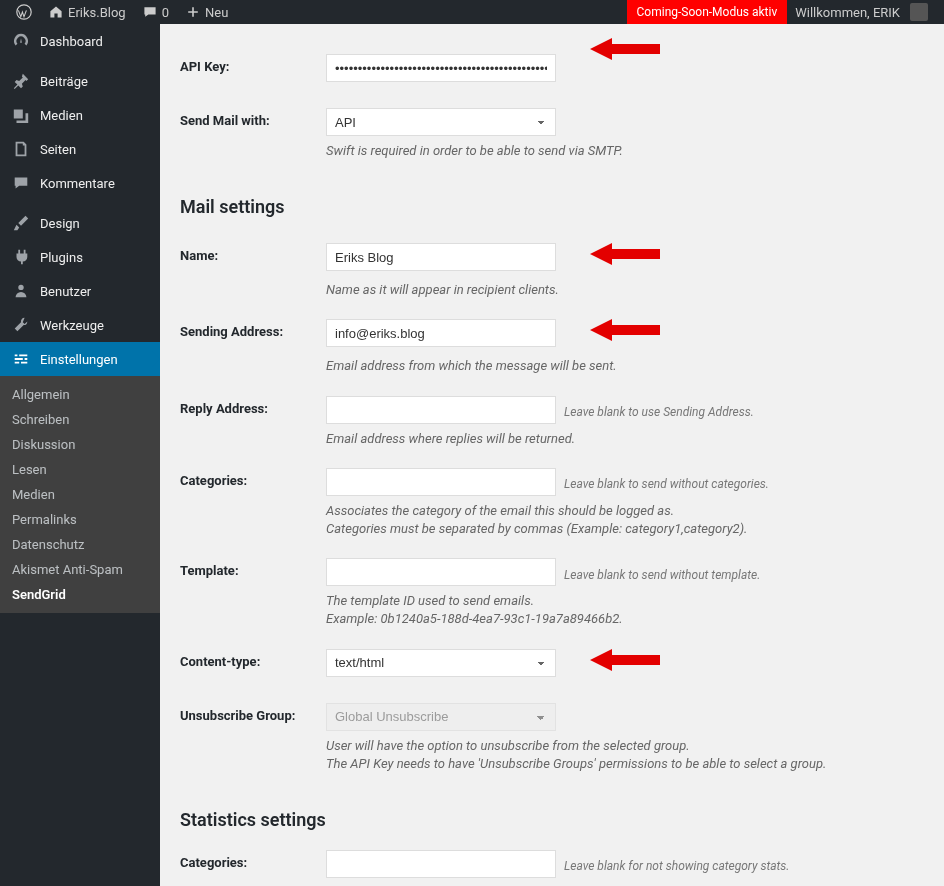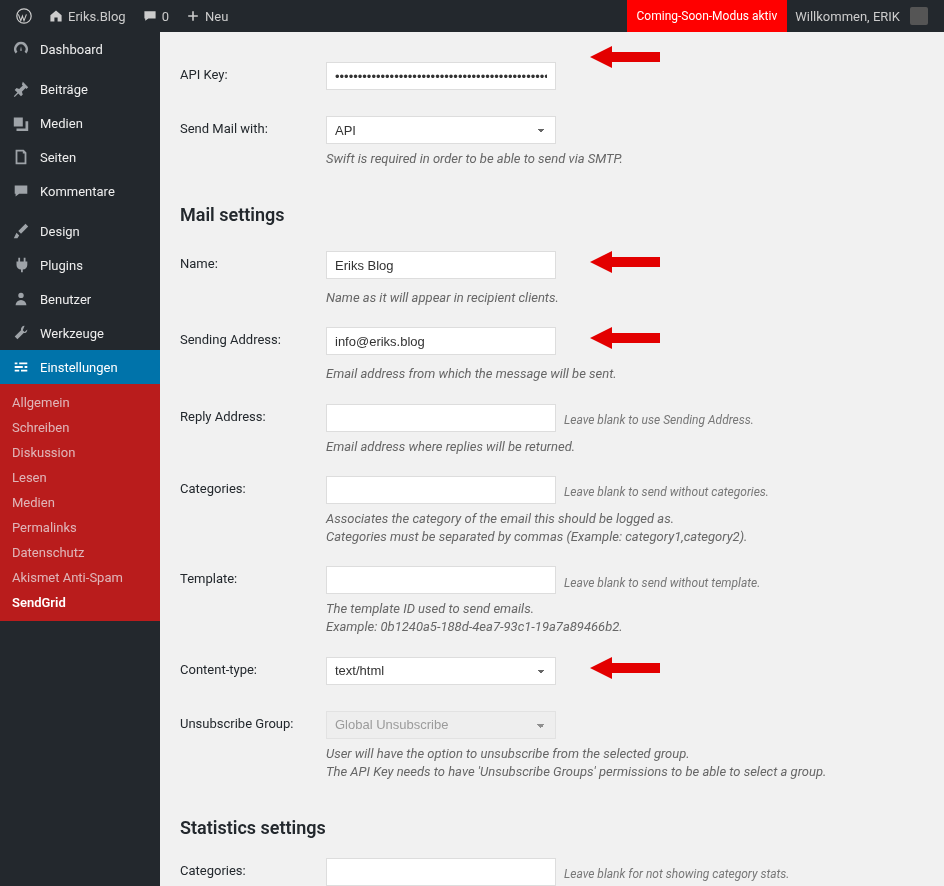--- a/index.html
+++ b/index.html
@@ -1,35 +1,35 @@
 <!DOCTYPE html>
 <html><head>
 <meta charset="utf-8">
 <style>
 * { box-sizing: border-box; margin: 0; padding: 0; }
 body { font-family: -apple-system, BlinkMacSystemFont, "Segoe UI", Roboto, sans-serif; font-size: 13px; color: #444; background: #f1f1f1; }
-.topbar { height: 32px; background: #23282d; color: #eee; display: flex; align-items: center; padding: 0 8px; font-size: 13px; }
+.topbar { height: 24px; background: #23282d; color: #eee; display: flex; align-items: center; padding: 0 8px; font-size: 13px; }
 .topbar .tb-item { display: flex; align-items: center; gap: 4px; padding: 0 8px; color: #ccc; cursor: pointer; }
 .topbar .tb-icon { fill: #ccc; width: 16px; height: 16px; }
 .topbar .tb-spacer { flex: 1; }
 .topbar .coming-soon { background: #ff0000; color: #fff; padding: 0 10px; height: 32px; display: flex; align-items: center; font-size: 12px; }
 .topbar .avatar { width: 18px; height: 18px; background: #555; border-radius: 2px; margin-left: 6px; }
 .page { display: flex; }
 .sidebar { width: 160px; background: #23282d; color: #eee; font-size: 13px; min-height: 854px; }
 .sidebar .menu-item { display: flex; align-items: center; gap: 10px; padding: 8px 12px; color: #eee; cursor: pointer; }
 .sidebar .menu-item.active { background: #0073aa; color: #fff; position: relative; padding-left: 12px; }
 .sidebar .menu-item.active::after { content: ""; position: absolute; right: -8px; top: 50%; transform: translateY(-50%); border: 8px solid transparent; border-left-color: #0073aa; }
 .sidebar .menu-icon { width: 18px; height: 18px; fill: rgba(240,245,250,0.6); flex-shrink: 0; }
 .sidebar .menu-item.active .menu-icon { fill: #fff; }
-.sidebar .submenu { background: #b91c1c; padding: 6px 0; }
+.sidebar .submenu { background: #404040; padding: 6px 0; }
 .sidebar .submenu .sub-item { padding: 5px 12px; color: rgba(240,245,250,0.7); cursor: pointer; font-size: 13px; }
 .sidebar .submenu .sub-item.current { color: #fff; font-weight: 600; }
 .content { flex: 1; background: #f1f1f1; padding: 10px 20px 40px; }
 .form-row { display: flex; align-items: flex-start; margin: 20px 0 6px; }
-.form-label { width: 146px; font-weight: 400; color: #23282d; font-size: 13px; padding-top: 5px; }
+.form-label { width: 146px; font-weight: 700; color: #23282d; font-size: 13px; padding-top: 5px; }
 input[type=text], input[type=password], select { width: 230px; height: 28px; border: 1px solid #ddd; background: #fff; padding: 0 8px; font-size: 13px; color: #333; }
 select { appearance: none; background-image: linear-gradient(45deg, transparent 50%, #666 50%), linear-gradient(135deg, #666 50%, transparent 50%); background-position: calc(100% - 14px) 12px, calc(100% - 10px) 12px; background-size: 4px 4px; background-repeat: no-repeat; padding-right: 24px; }
 select:disabled { background-color: #eee; color: #777; }
 .field-desc { font-style: italic; color: #666; font-size: 13px; margin-top: 4px; margin-left: 146px; line-height: 1.4; }
 .field-hint { font-style: italic; color: #777; font-size: 12px; margin-left: 8px; align-self: center; padding-top: 5px; }
 h2.section { font-size: 18px; font-weight: 600; color: #23282d; margin: 36px 0 6px; }
 .field-wrap { position: relative; display: flex; align-items: flex-start; }
 </style>
 </head>
 <body>

